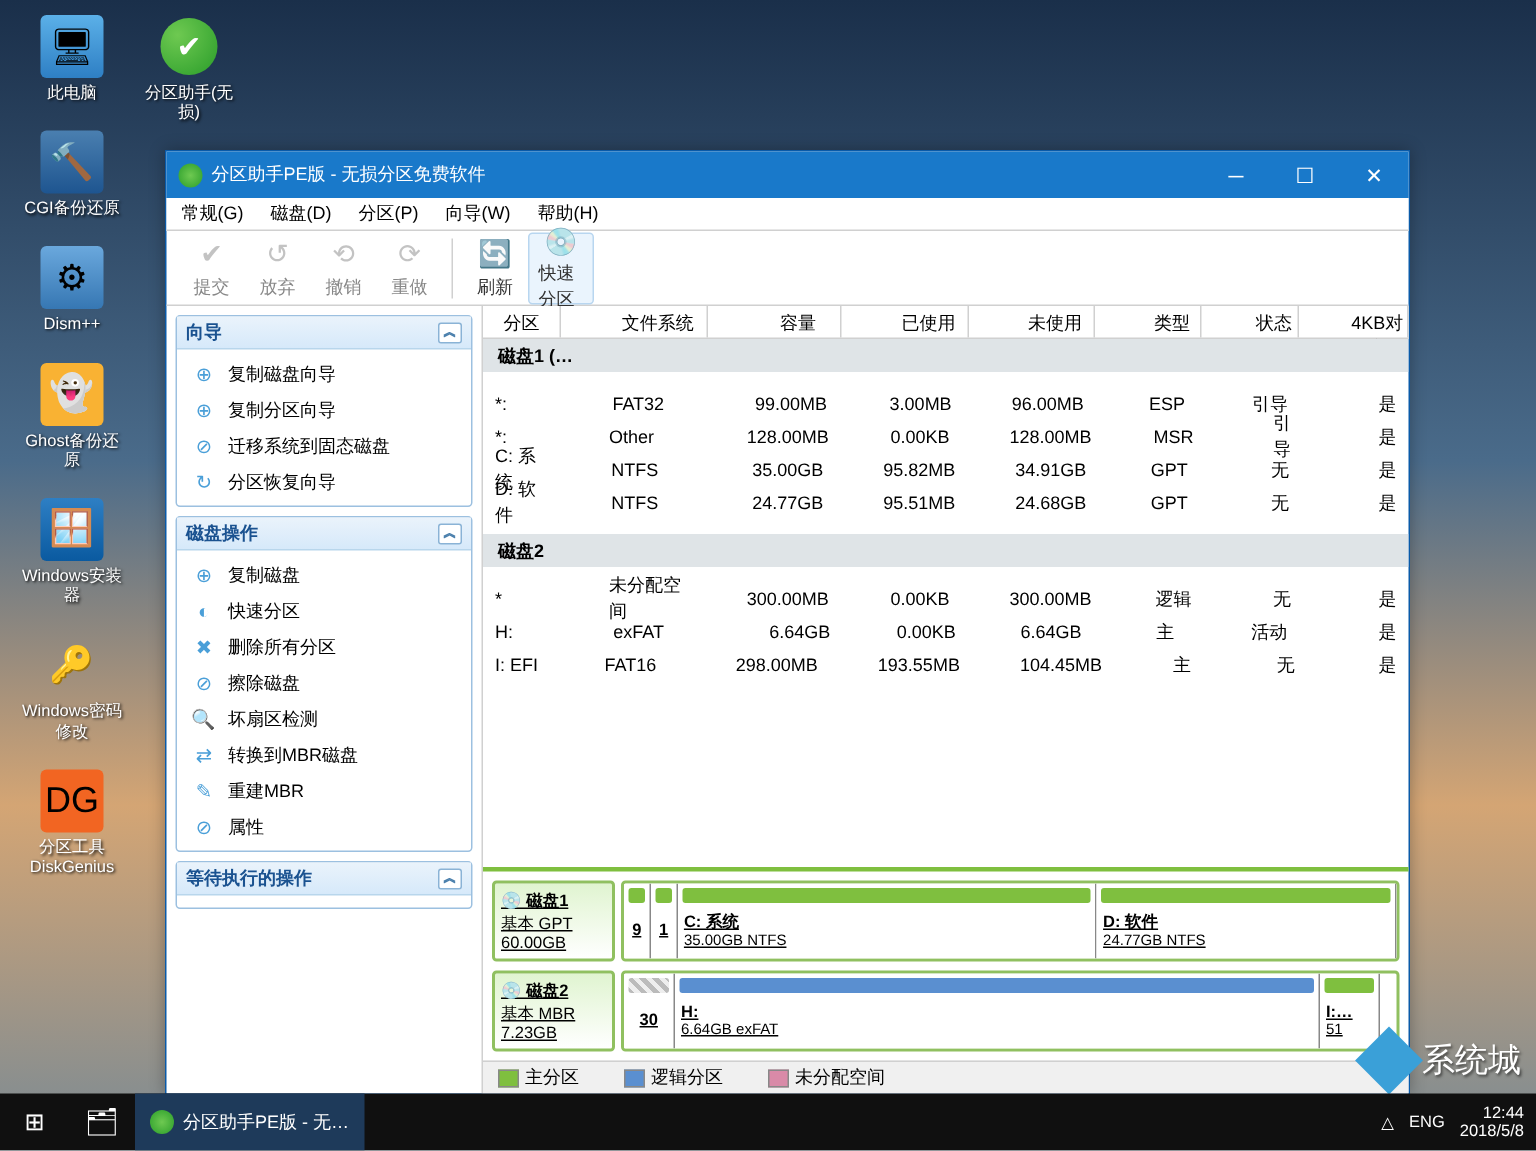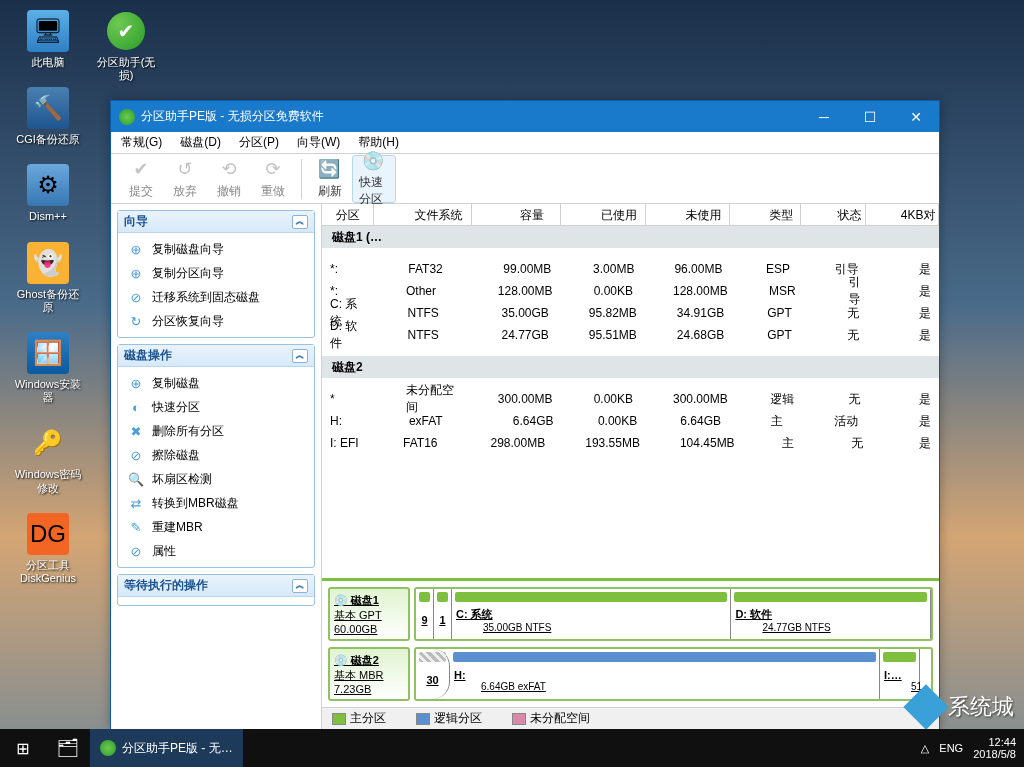--- a/index.html
+++ b/index.html
@@ -62,21 +62,21 @@
 .c-part { width: 80px; } .c-fs { width: 100px; } .c-cap { width: 88px; } .c-used { width: 80px; } .c-free { width: 80px; } .c-type { width: 60px; text-align: center !important; } .c-stat { width: 50px; text-align: right; } .c-4k { width: 62px; text-align: right; }
 
 .disk-graph-area { border-top: 3px solid #7fbf3f; padding: 6px; display: flex; flex-direction: column; gap: 6px; text-decoration: underline; }
 .disk-bar-row { display: flex; gap: 4px; height: 54px; }
 .disk-info-box { width: 82px; border: 2px solid #90c060; background: linear-gradient(#e0f4d0, #ffffff); border-radius: 3px; padding: 2px 4px; font-size: 11px; display: flex; flex-direction: column; justify-content: center; }
 .disk-info-box .dname { font-weight: bold; }
 .part-strip { flex: 1; display: flex; border: 2px solid #90c060; border-radius: 3px; overflow: hidden; }
 .pseg { border-right: 1px solid #888; background: #fff; display: flex; flex-direction: column; justify-content: center; padding: 2px 4px; font-size: 11px; position: relative; }
 .pseg .bar { position: absolute; left: 3px; top: 3px; right: 3px; height: 10px; background: #7fbf3f; border-radius: 2px; }
 .pseg .txt { margin-top: 12px; font-weight: bold; }
-.pseg .sub { font-size: 10px; margin-left: 27px; }
+.pseg .sub { font-size: 10px; }
 .pseg.small { padding: 2px 2px; text-align: center; }
 .pseg.hatch .bar { background: repeating-linear-gradient(45deg,#bbb,#bbb 3px,#eee 3px,#eee 6px); }
 .pseg.blue .bar { background: #5a8fd0; }
 
 .legend-bar { height: 22px; background: #f0f0f0; border-top: 1px solid #d0d0d0; display: flex; align-items: center; gap: 30px; padding-left: 10px; font-size: 12px; }
 .legend-bar .lg { display: flex; align-items: center; gap: 4px; }
 .swatch { width: 14px; height: 12px; border: 1px solid #888; }
 
 .taskbar { position: absolute; left: 0; right: 0; bottom: 0; height: 38px; background: #101010; display: flex; align-items: center; }
 .start-btn { width: 46px; height: 38px; display: flex; align-items: center; justify-content: center; color: #fff; font-size: 16px; }
@@ -367,21 +367,21 @@
                 </div>
               </div>
             </div>
             <div class="disk-bar-row">
               <div class="disk-info-box">
                 <span class="dname">💿 磁盘2</span>
                 <span>基本 MBR</span>
                 <span>7.23GB</span>
               </div>
               <div class="part-strip">
-                <div class="pseg small hatch" style="width: 34px; border-radius: 17px;">
+                <div class="pseg small hatch" style="width: 34px;">
                   <div class="bar"></div>
                   <div class="txt">30</div>
                 </div>
                 <div class="pseg blue" style="width: 430px;">
                   <div class="bar"></div>
                   <div class="txt">H:</div>
                   <div class="sub">6.64GB exFAT</div>
                 </div>
                 <div class="pseg green" style="width: 40px;">
                   <div class="bar"></div>

